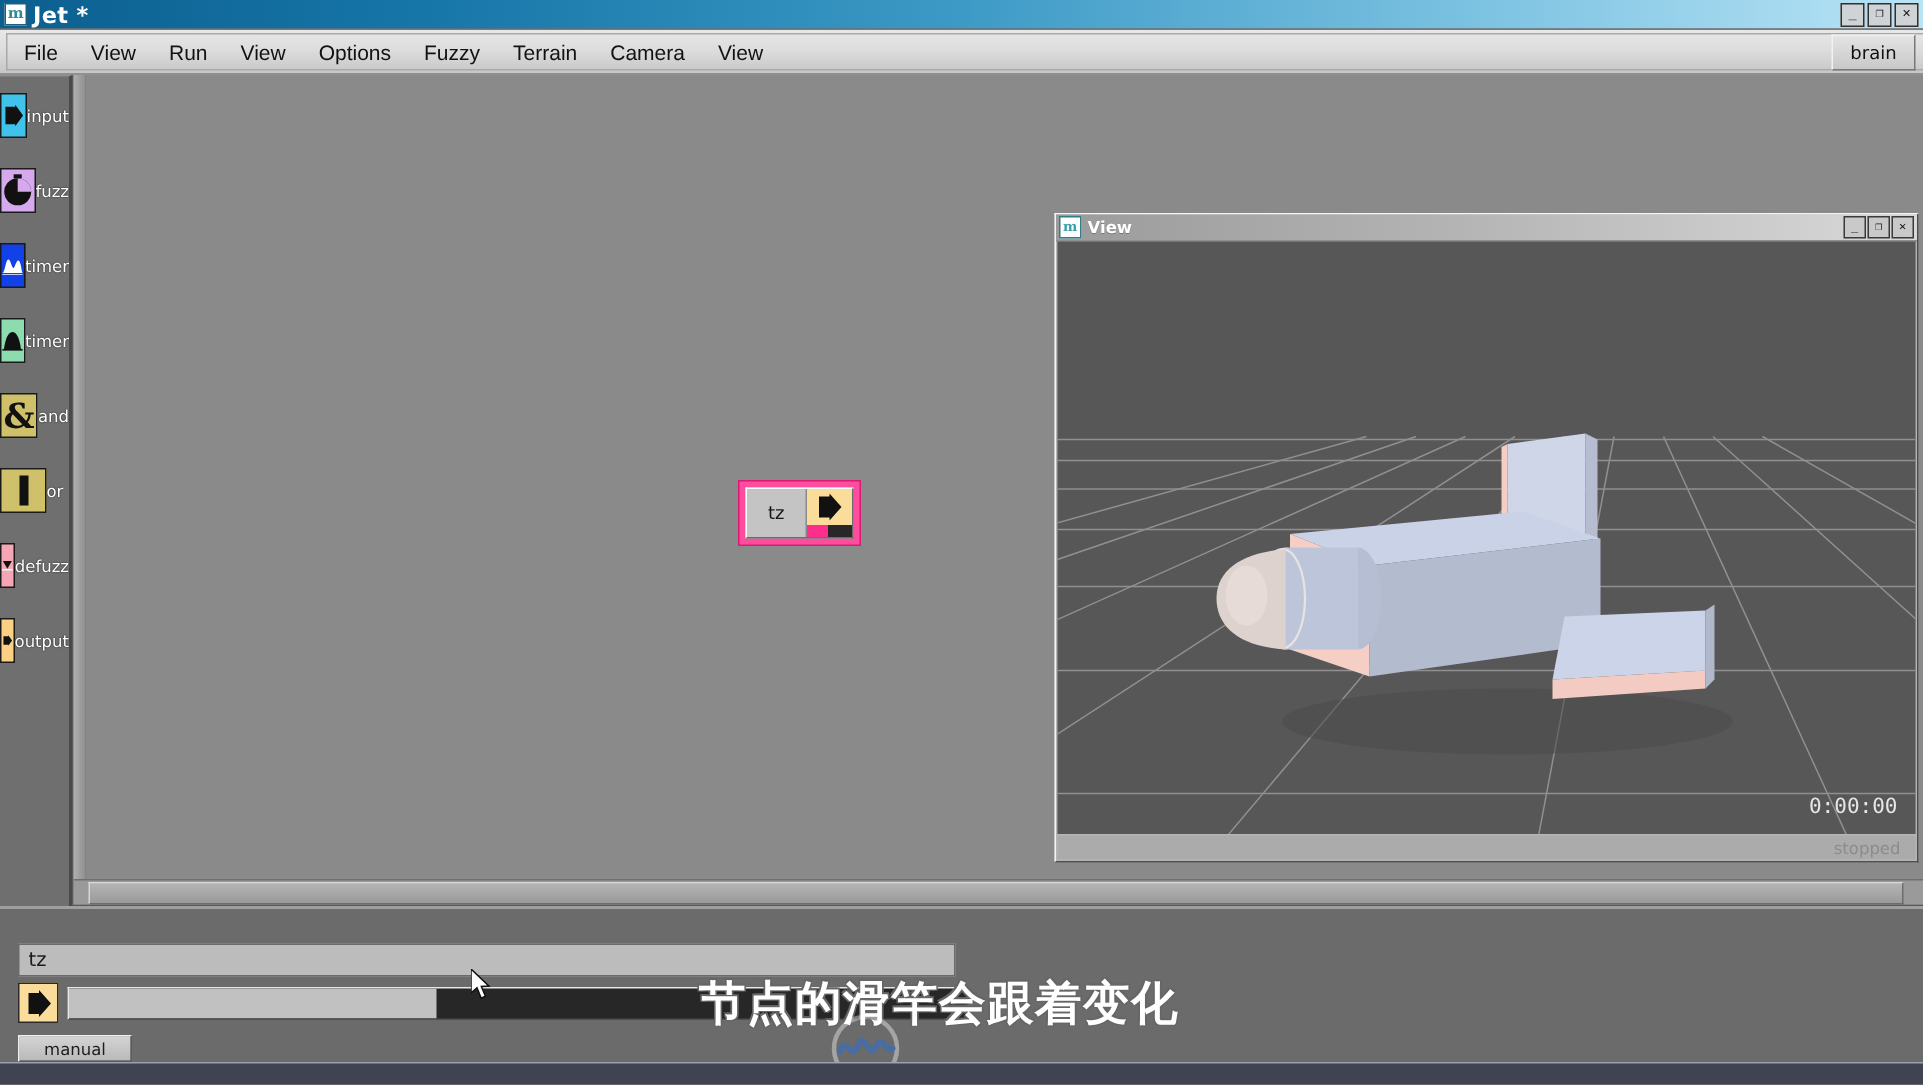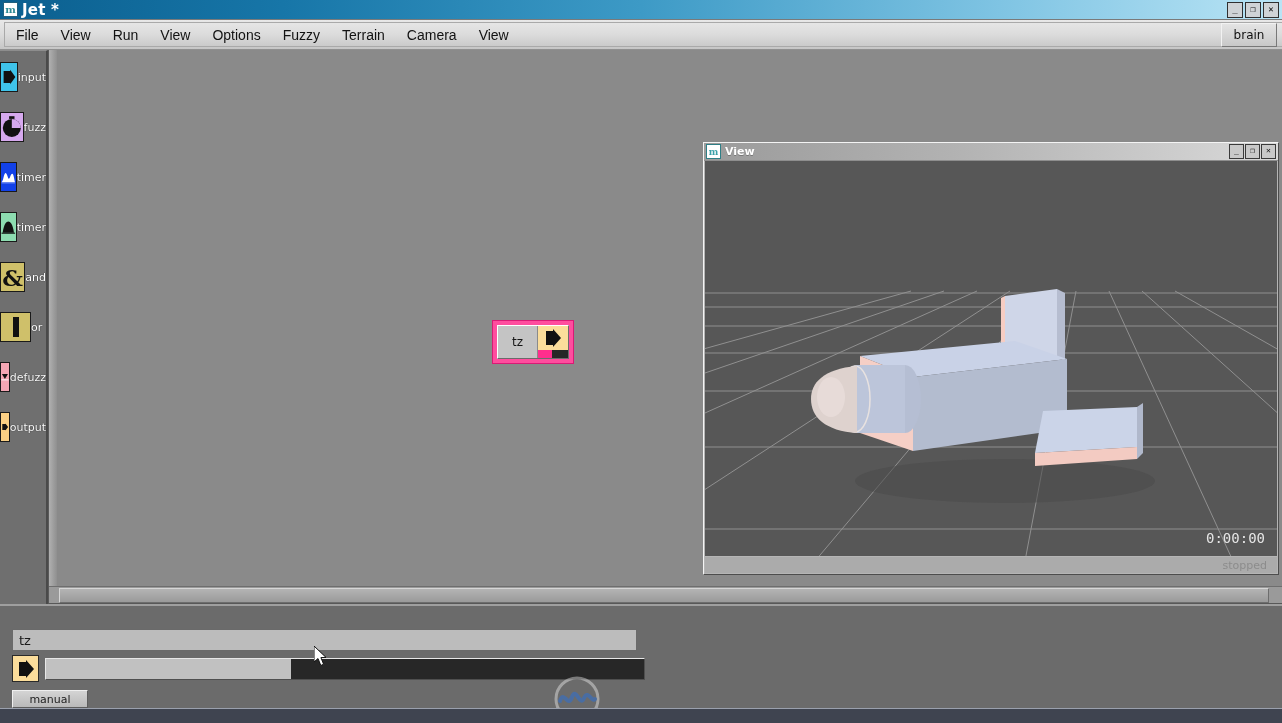--- a/index.html
+++ b/index.html
@@ -423,20 +423,21 @@
     </div>
 
     <div class="slider-track" style="position:absolute;left:45px;top:52px;width:600px;height:22px;">
       <div class="slider-fill" style="width:41%;"></div>
     </div>
 
     <div class="btn" style="position:absolute;left:12px;top:686px;top:84px;width:76px;height:18px;">manual</div>
 
   </div>
 
+  <div class="cn-overlay">节点的滑竿会跟着变化</div>
 
   <div class="watermark">
     <svg width="58" height="46" viewBox="0 0 58 46">
       <circle cx="29" cy="23" r="21" fill="none" stroke="#ffffff" stroke-width="3" opacity="0.7"></circle>
       <path d="M12 25 C16 13 20 33 24 21 C28 10 32 32 36 22 C40 13 44 27 47 23" fill="none" stroke="#2f6fd0" stroke-width="4" stroke-linecap="round"></path>
     </svg>
   </div>
 
   <div class="cursor">
     <svg width="16" height="22" viewBox="0 0 16 22">

